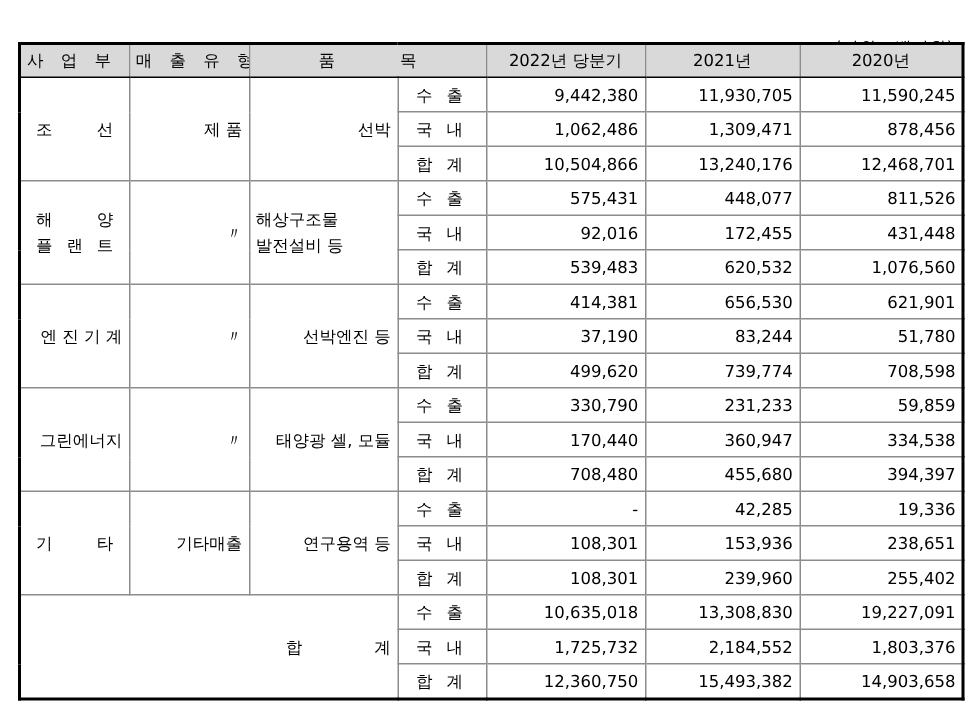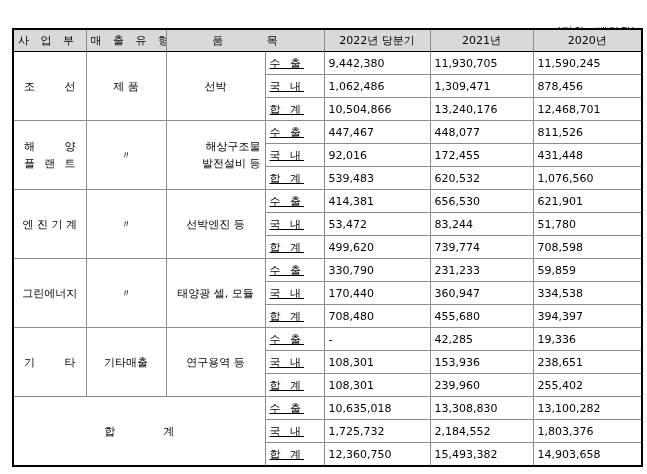--- a/index.html
+++ b/index.html
@@ -43,41 +43,41 @@
       font-size: 11px;
       white-space: nowrap;
       overflow: hidden;
     }
     table.sales th {
       background: #d9d9d9;
       text-align: center;
       height: 21px;
       border-bottom: 1px solid #000000;
     }
-    td.c { text-align: center; }
-    td.r { text-align: left; padding-right: 5px; }
-    td.sub { text-align: left; letter-spacing: 3px; text-decoration: underline; }
+    td.c { text-align: right; }
+    td.r { text-align: right; padding-right: 5px; }
+    td.sub { text-align: center; letter-spacing: 3px; }
     .spread {
       display: flex;
       justify-content: space-between;
       padding: 0 6px;
     }
     .spread2 {
       display: flex;
       flex-direction: column;
       padding: 0 6px;
       line-height: 17px;
     }
     .spread2 .line {
       display: flex;
       justify-content: space-between;
     }
     .multiline {
       line-height: 17px;
-      text-align: right;
+      text-align: left;
     }
     .ditto {
       font-size: 12px;
     }
     .total-label {
       letter-spacing: 0;
       display: inline-flex;
       gap: 48px;
     }
     .hdr-spaced { letter-spacing: 4px; }
@@ -152,21 +152,21 @@
         </div>
       </td>
       <td rowspan="3" class="c ditto">〃</td>
       <td rowspan="3">
         <div class="multiline">
           <div>해상구조물</div>
           <div>발전설비 등</div>
         </div>
       </td>
       <td class="sub">수 출</td>
-      <td class="r">447,467</td>
+      <td class="r">575,431</td>
       <td class="r">448,077</td>
       <td class="r">811,526</td>
     </tr>
     <tr>
       <td class="sub">국 내</td>
       <td class="r">92,016</td>
       <td class="r">172,455</td>
       <td class="r">431,448</td>
     </tr>
     <tr>
@@ -180,21 +180,21 @@
       <td rowspan="3" class="c">엔 진 기 계</td>
       <td rowspan="3" class="c ditto">〃</td>
       <td rowspan="3" class="c">선박엔진 등</td>
       <td class="sub">수 출</td>
       <td class="r">414,381</td>
       <td class="r">656,530</td>
       <td class="r">621,901</td>
     </tr>
     <tr>
       <td class="sub">국 내</td>
-      <td class="r">53,472</td>
+      <td class="r">37,190</td>
       <td class="r">83,244</td>
       <td class="r">51,780</td>
     </tr>
     <tr>
       <td class="sub">합 계</td>
       <td class="r">499,620</td>
       <td class="r">739,774</td>
       <td class="r">708,598</td>
     </tr>
 
@@ -250,21 +250,21 @@
     <tr>
       <td rowspan="3" colspan="3" class="c">
         <span class="total-label">
           <span>합</span>
           <span>계</span>
         </span>
       </td>
       <td class="sub">수 출</td>
       <td class="r">10,635,018</td>
       <td class="r">13,308,830</td>
-      <td class="r">13,100,282</td>
+      <td class="r">19,227,091</td>
     </tr>
     <tr>
       <td class="sub">국 내</td>
       <td class="r">1,725,732</td>
       <td class="r">2,184,552</td>
       <td class="r">1,803,376</td>
     </tr>
     <tr>
       <td class="sub">합 계</td>
       <td class="r">12,360,750</td>

